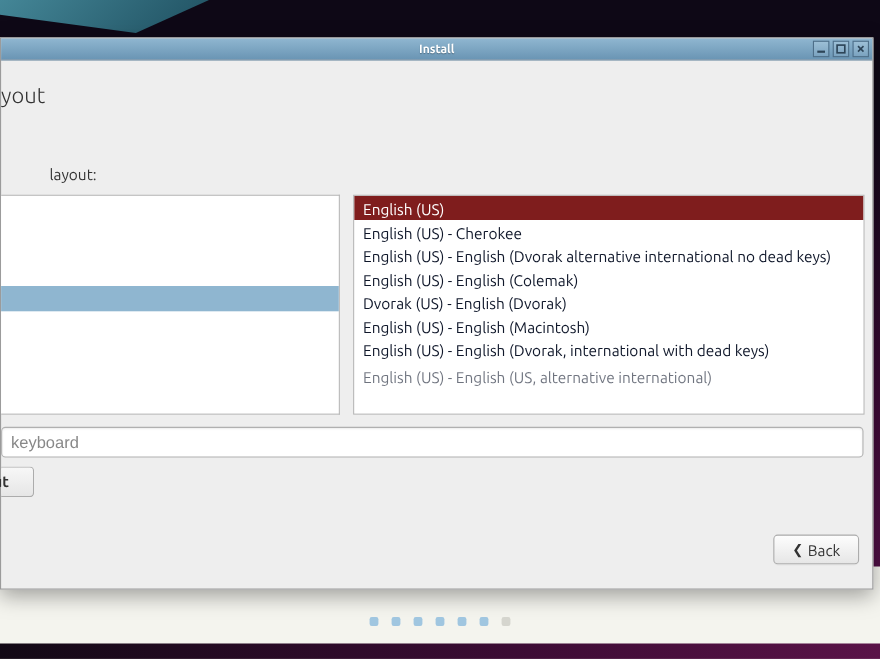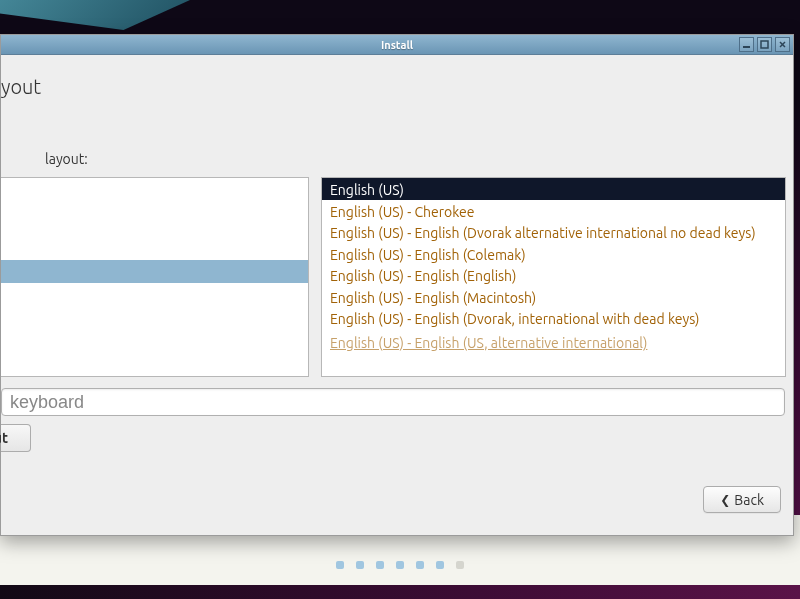--- a/index.html
+++ b/index.html
@@ -80,37 +80,37 @@
 
   .right-list {
     position: absolute; top: 122px; left: 320px;
     width: 465px; height: 200px;
     background: #fff;
     border: 1px solid #b7b7b7;
     overflow: hidden;
   }
   .kb-item {
     padding: 2px 8px;
-    font-size: 14px; color: #a16207;
+    font-size: 14px; color: #0f172a;
     line-height: 21.5px; height: 21.5px;
     white-space: nowrap; overflow: hidden; text-overflow: clip;
     cursor: pointer;
   }
   .kb-item.selected {
-    background: #0f172a; color: #fff;
-  }
-  .kb-item.partial { opacity: 0.6; transform: translateY(2px); text-decoration: underline; }
+    background: #7f1d1d; color: #fff;
+  }
+  .kb-item.partial { opacity: 0.6; transform: translateY(2px); }
 
   .test-input {
     position: absolute; top: 333px; left: 0;
     width: 784px; height: 28px;
     border: 1px solid #b0b0b0;
     border-radius: 4px;
     padding: 0 8px;
-    font-size: 18px; color: #666;
+    font-size: 15px; color: #666;
     background: #fff;
     box-shadow: inset 0 1px 2px rgba(0,0,0,0.08);
   }
   .test-input::placeholder { color: #888; }
 
   .detect-btn {
     position: absolute; top: 369px; left: 0;
     width: 30px; height: 28px;
     border: 1px solid #acacac;
     border-left: none;
@@ -197,21 +197,21 @@
 
     <div class="left-list">
       <div class="left-selected"></div>
     </div>
 
     <div class="right-list" id="variant-list">
         <div class="kb-item selected">English (US)</div>
         <div class="kb-item">English (US) - Cherokee</div>
         <div class="kb-item">English (US) - English (Dvorak alternative international no dead keys)</div>
         <div class="kb-item">English (US) - English (Colemak)</div>
-        <div class="kb-item">English (US) - English (English)</div>
+        <div class="kb-item">Dvorak (US) - English (Dvorak)</div>
         <div class="kb-item">English (US) - English (Macintosh)</div>
         <div class="kb-item">English (US) - English (Dvorak, international with dead keys)</div>
         <div class="kb-item partial">English (US) - English (US, alternative international)</div>
       </div>
 
     <input class="test-input" placeholder="keyboard" style="">
 
     <div class="detect-btn">
       <span>ut</span>
     </div>

